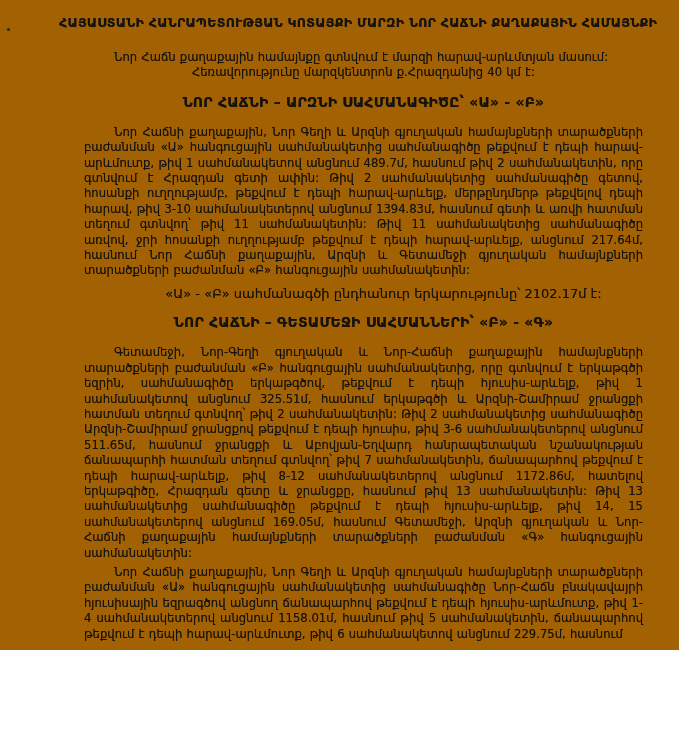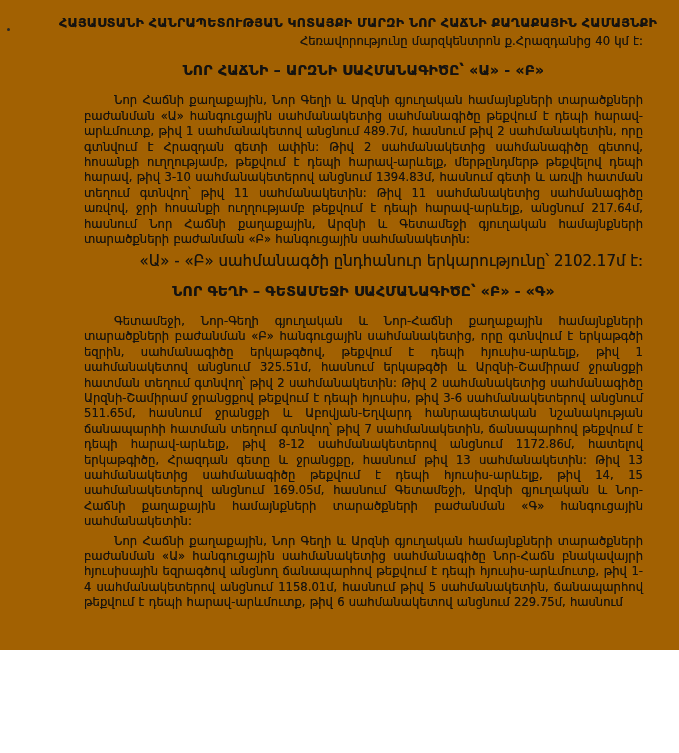--- a/index.html
+++ b/index.html
@@ -46,55 +46,56 @@
   .para {
     margin: 0;
     font-size: 11.6px;
     line-height: 15.4px;
     text-align: justify;
     text-shadow: 0 0 0.35px rgba(0,0,0,0.5);
     word-spacing: 0.5px;
   }
   .indent { text-indent: 30px; }
   .intro-line1 { margin-top: 16px; }
-  .intro-line2 { text-align: right; }
+  .intro-line2 { text-align: center; }
   .section-heading {
     margin: 11px 0 13px 0;
     text-align: center;
     font-weight: bold;
     font-size: 14px;
     line-height: 20px;
     letter-spacing: 0.2px;
     text-shadow: 0 0 0.45px rgba(0,0,0,0.55);
   }
   .total-line {
     margin: 7px 0 5px 0;
-    font-size: 15px;
+    font-size: 13px;
     line-height: 15.4px;
     text-indent: 40px;
-    text-align: right;
+    text-align: center;
     text-shadow: 0 0 0.35px rgba(0,0,0,0.5);
   }
   .section-body { margin-top: 4px; }
 </style>
 </head>
 <body>
 
 <div class="page">
 
   <div class="scan-dot"></div>
 
   <div class="doc-title">
     <div>ՀԱՅԱՍՏԱՆԻ ՀԱՆՐԱՊԵՏՈՒԹՅԱՆ ԿՈՏԱՅՔԻ ՄԱՐԶԻ ՆՈՐ ՀԱՃՆԻ  ՔԱՂԱՔԱՅԻՆ ՀԱՄԱՅՆՔԻ</div>
   </div>
 
+  <p class="para indent intro-line1">Նոր Հաճն քաղաքային համայնքը գտնվում է մարզի հարավ-արևմտյան մասում:</p>
   <p class="para intro-line2">Հեռավորությունը մարզկենտրոն ք.Հրազդանից 40 կմ է:</p>
 
   <h2 class="section-heading">ՆՈՐ ՀԱՃՆԻ – ԱՐԶՆԻ ՍԱՀՄԱՆԱԳԻԾԸ՝ «Ա» - «Բ»</h2>
   <p class="para indent section-body">Նոր Հաճնի քաղաքային, Նոր Գեղի և Արզնի գյուղական համայնքների տարածքների բաժանման «Ա» հանգուցային սահմանակետից սահմանագիծը թեքվում է դեպի հարավ-արևմուտք, թիվ 1 սահմանակետով անցնում 489.7մ, հասնում թիվ 2 սահմանակետին, որը գտնվում է Հրազդան գետի ափին: Թիվ 2 սահմանակետից սահմանագիծը գետով, հոսանքի ուղղությամբ, թեքվում է դեպի հարավ-արևելք, մերթընդմերթ թեքվելով դեպի հարավ, թիվ 3-10 սահմանակետերով անցնում 1394.83մ, հասնում գետի և առվի հատման տեղում գտնվող՝ թիվ 11 սահմանակետին: Թիվ 11 սահմանակետից սահմանագիծը առվով, ջրի հոսանքի ուղղությամբ թեքվում է դեպի հարավ-արևելք, անցնում 217.64մ, հասնում Նոր Հաճնի քաղաքային, Արզնի և Գետամեջի գյուղական համայնքների տարածքների բաժանման «Բ» հանգուցային սահմանակետին:</p>
   <p class="total-line">«Ա» - «Բ» սահմանագծի ընդհանուր երկարությունը՝ 2102.17մ է:</p>
 
-  <h2 class="section-heading">ՆՈՐ ԳԵՂԻ – ԳԵՏԱՄԵՋԻ ՍԱՀՄԱՆԱԳԻԾԸ՝ «Բ» - «Գ»</h2>
+  <h2 class="section-heading">ՆՈՐ ՀԱՃՆԻ – ԳԵՏԱՄԵՋԻ ՍԱՀՄԱՆՆԵՐԻ՝ «Բ» - «Գ»</h2>
   <p class="para indent section-body">Գետամեջի, Նոր-Գեղի գյուղական և Նոր-Հաճնի քաղաքային համայնքների տարածքների բաժանման «Բ» հանգուցային սահմանակետից, որը գտնվում է երկաթգծի եզրին, սահմանագիծը երկաթգծով, թեքվում է դեպի հյուսիս-արևելք, թիվ 1 սահմանակետով անցնում 325.51մ, հասնում երկաթգծի և Արզնի-Շամիրամ ջրանցքի հատման տեղում գտնվող՝ թիվ 2 սահմանակետին: Թիվ 2 սահմանակետից սահմանագիծը Արզնի-Շամիրամ ջրանցքով թեքվում է դեպի հյուսիս, թիվ 3-6 սահմանակետերով անցնում 511.65մ, հասնում ջրանցքի և Աբովյան-Եղվարդ հանրապետական նշանակության ճանապարհի հատման տեղում գտնվող՝ թիվ 7 սահմանակետին, ճանապարհով թեքվում է դեպի հարավ-արևելք, թիվ 8-12 սահմանակետերով անցնում 1172.86մ, հատելով երկաթգիծը, Հրազդան գետը և ջրանցքը, հասնում թիվ 13 սահմանակետին: Թիվ 13 սահմանակետից սահմանագիծը թեքվում է դեպի հյուսիս-արևելք, թիվ 14, 15 սահմանակետերով անցնում 169.05մ, հասնում Գետամեջի, Արզնի գյուղական և Նոր-Հաճնի քաղաքային համայնքների տարածքների բաժանման «Գ» հանգուցային սահմանակետին:</p>
 
   <p class="para indent section-body">Նոր Հաճնի քաղաքային, Նոր Գեղի և Արզնի գյուղական համայնքների տարածքների բաժանման «Ա» հանգուցային սահմանակետից սահմանագիծը Նոր-Հաճն բնակավայրի հյուսիսային եզրագծով անցնող ճանապարհով թեքվում է դեպի հյուսիս-արևմուտք, թիվ 1-4 սահմանակետերով անցնում 1158.01մ, հասնում թիվ 5 սահմանակետին, ճանապարհով թեքվում է դեպի հարավ-արևմուտք, թիվ 6 սահմանակետով անցնում 229.75մ, հասնում</p>
 
 </div>
 
 </body></html>

